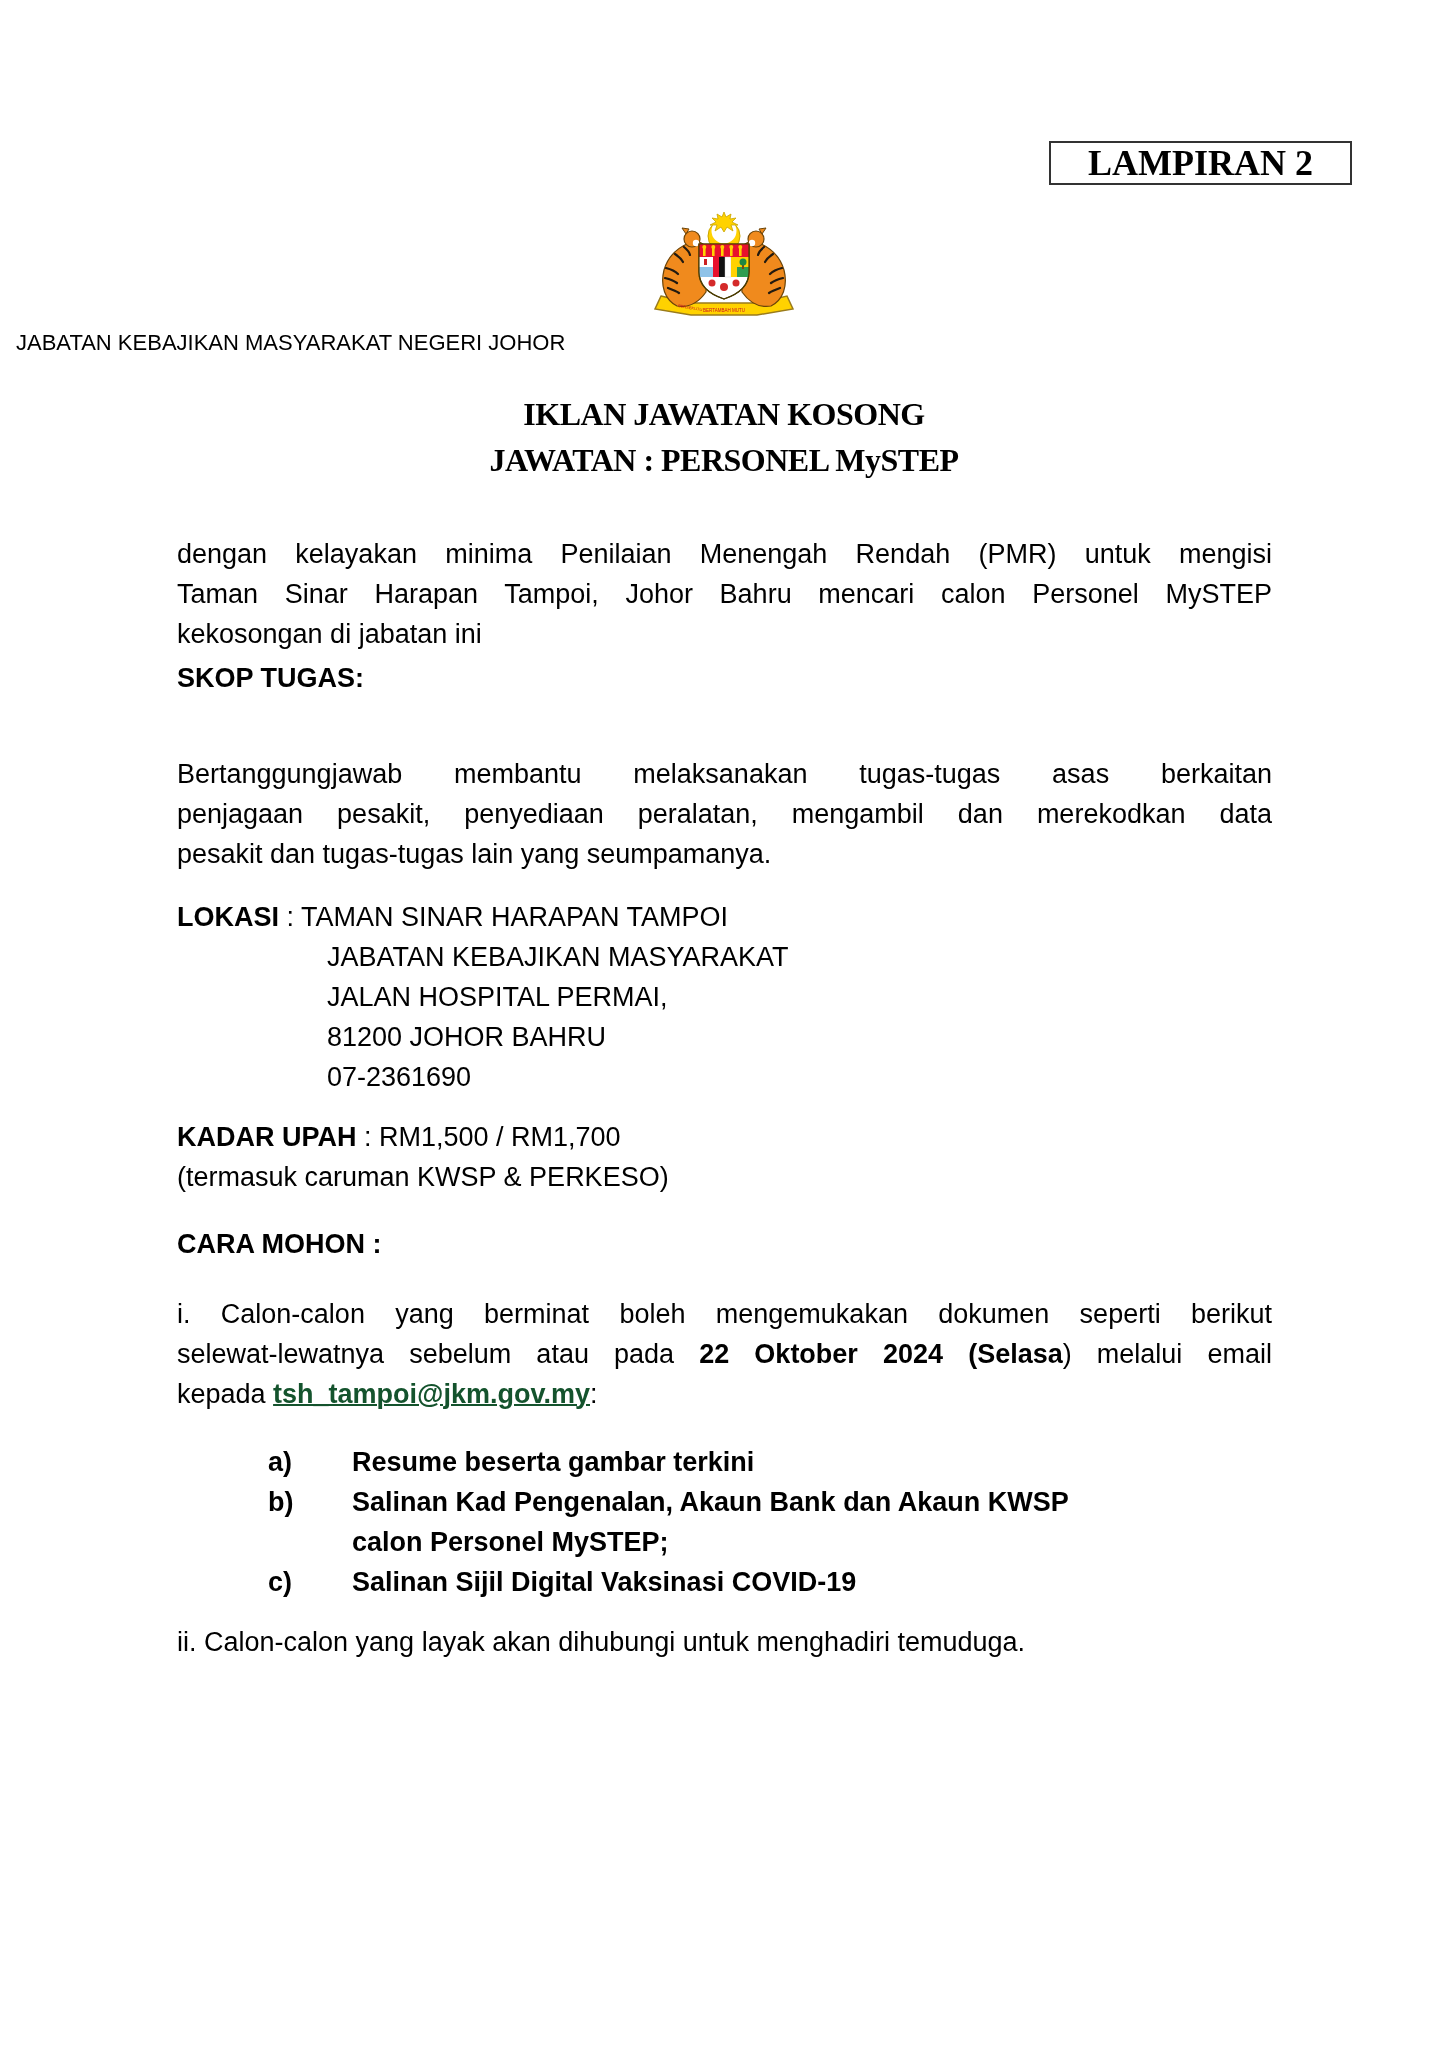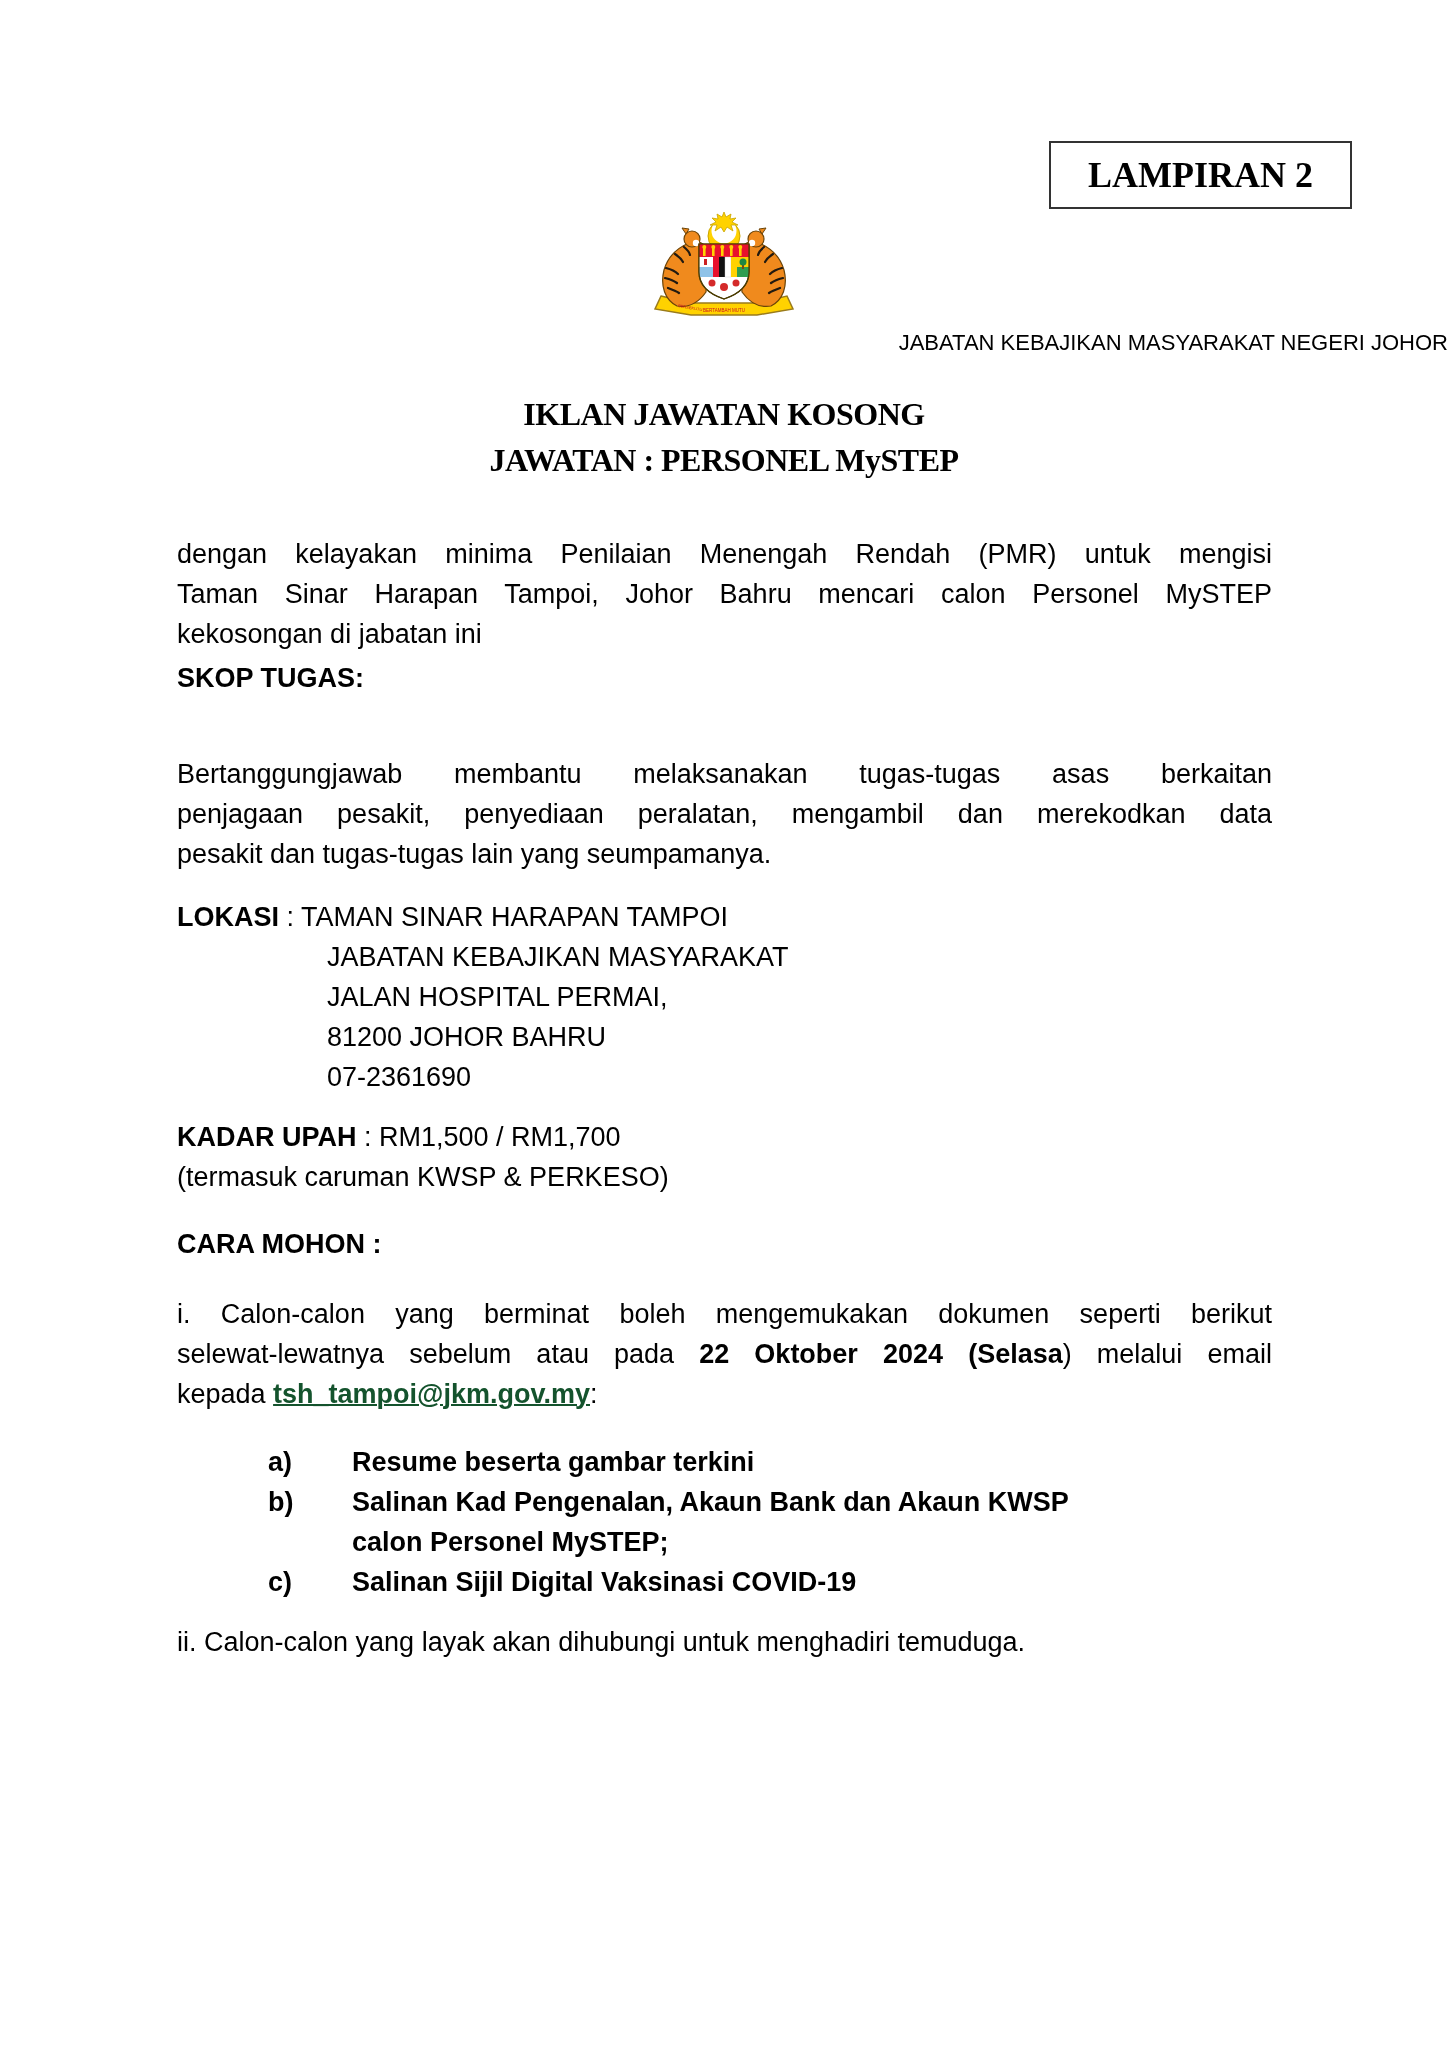--- a/index.html
+++ b/index.html
@@ -10,38 +10,39 @@
     background: #ffffff;
     font-family: "Liberation Sans", sans-serif;
     color: #000000;
     overflow: hidden;
   }
 
   
   .lampiran-box {
     position: absolute;
     left: 1049px; top: 141px;
-    width: 303px; height: 68px;
+    width: 303px; height: 44px;
     border: 2px solid #333333;
     box-sizing: border-box;
     display: flex; align-items: center; justify-content: center;
     font-family: "Liberation Serif", serif;
     font-weight: bold;
     font-size: 36px;
   }
 
   
   .logo-wrap { position: absolute; left: 651px; top: 210px; width: 146px; height: 106px; }
 
   
   .org-name {
     position: absolute; left: 0; right: 0; top: 330px;
-    text-align: right;
+    text-align: left;
     font-size: 22px;
     letter-spacing: 0px;
+    padding-left: 16px;
   }
   .doc-title {
     position: absolute; left: 0; right: 0; top: 391px;
     text-align: center;
     font-family: "Liberation Serif", serif;
     font-weight: bold;
     font-size: 32px;
     line-height: 46px;
     letter-spacing: -0.5px;
   }

